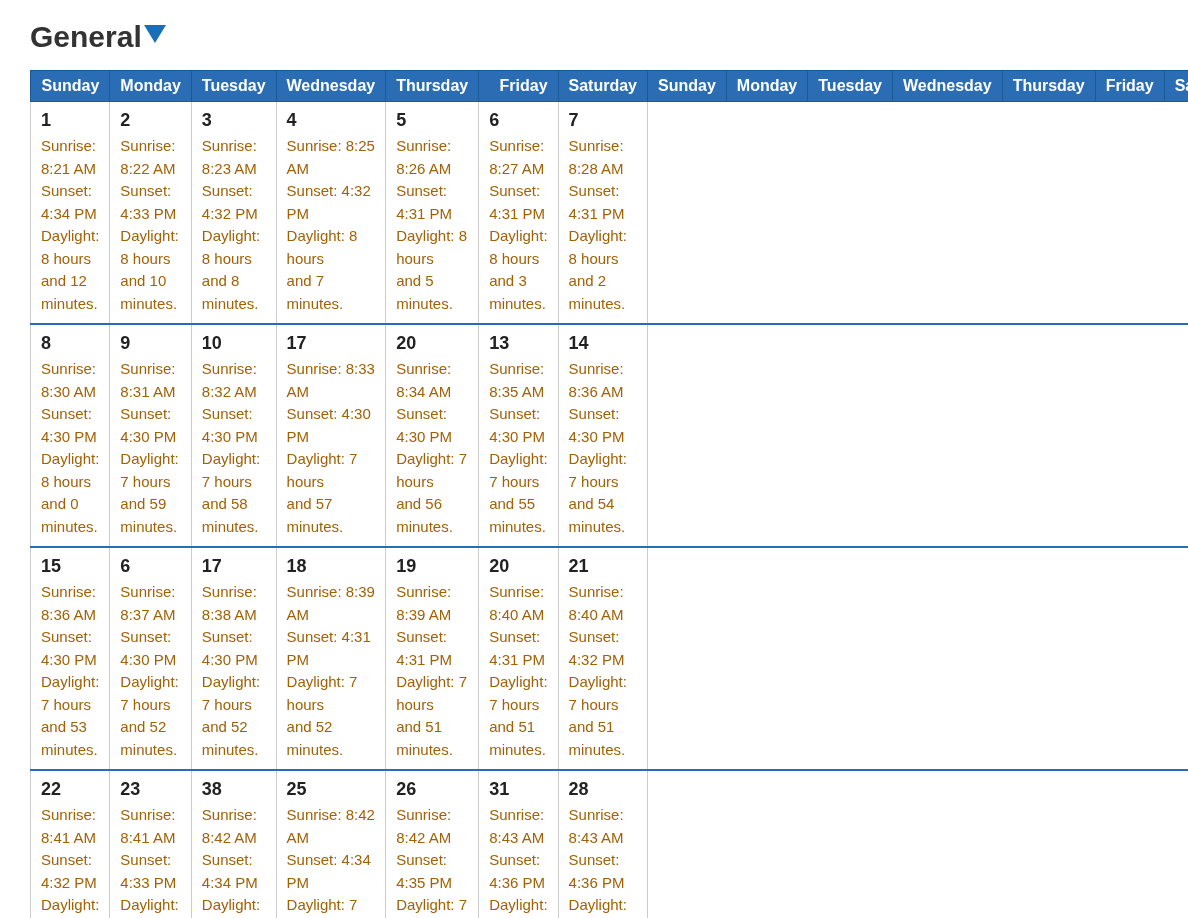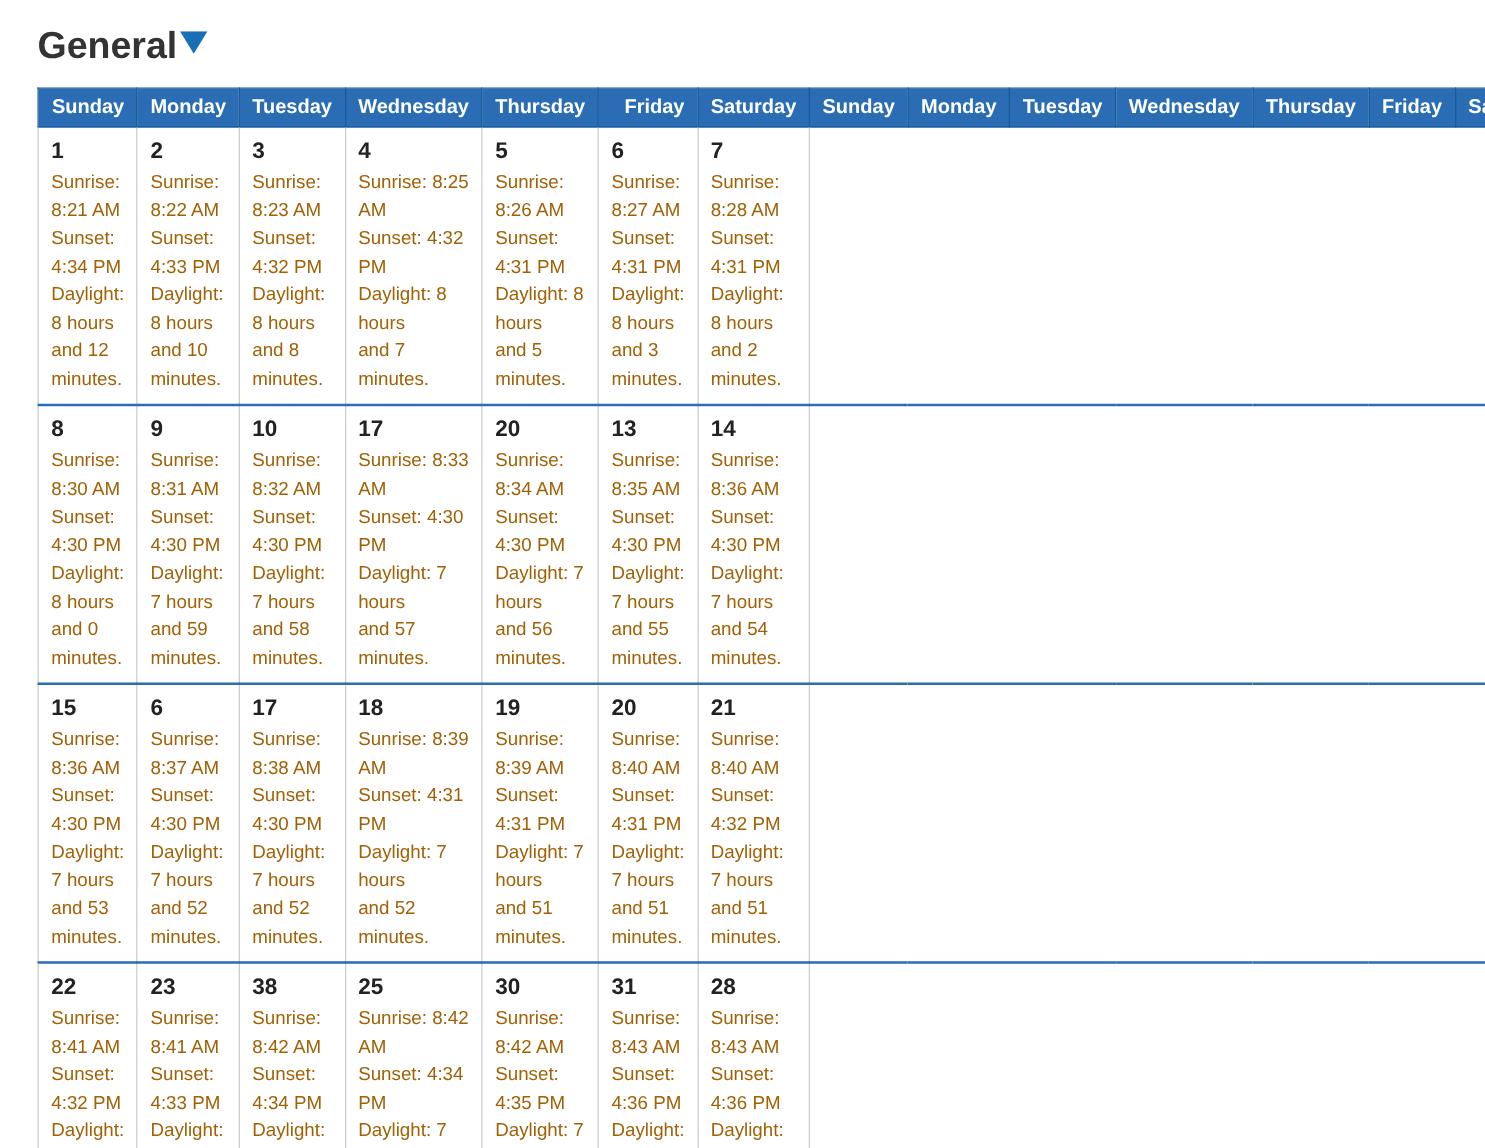--- a/index.html
+++ b/index.html
@@ -235,21 +235,21 @@
       </td>
         <td>
         <span class="day-number">38</span>
         <span class="day-info">Sunrise: 8:42 AM<br>Sunset: 4:34 PM<br>Daylight: 7 hours<br>and 51 minutes.</span>
       </td>
         <td>
         <span class="day-number">25</span>
         <span class="day-info">Sunrise: 8:42 AM<br>Sunset: 4:34 PM<br>Daylight: 7 hours<br>and 52 minutes.</span>
       </td>
         <td>
-        <span class="day-number">30</span>
+        <span class="day-number">26</span>
         <span class="day-info">Sunrise: 8:42 AM<br>Sunset: 4:35 PM<br>Daylight: 7 hours<br>and 52 minutes.</span>
       </td>
         <td>
         <span class="day-number">31</span>
         <span class="day-info">Sunrise: 8:43 AM<br>Sunset: 4:36 PM<br>Daylight: 7 hours<br>and 53 minutes.</span>
       </td>
         <td>
         <span class="day-number">28</span>
         <span class="day-info">Sunrise: 8:43 AM<br>Sunset: 4:36 PM<br>Daylight: 7 hours<br>and 53 minutes.</span>
       </td>

